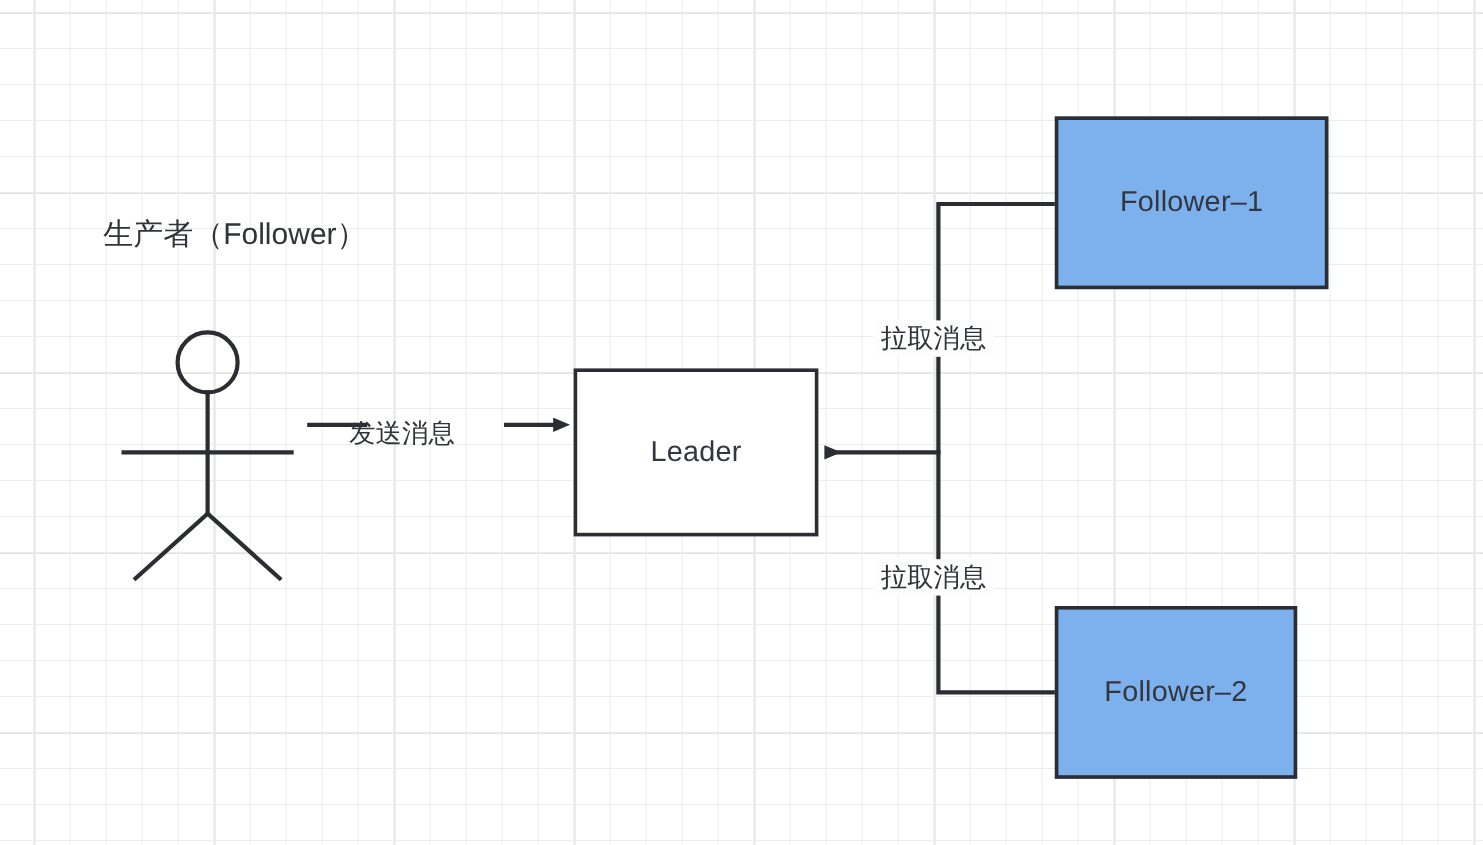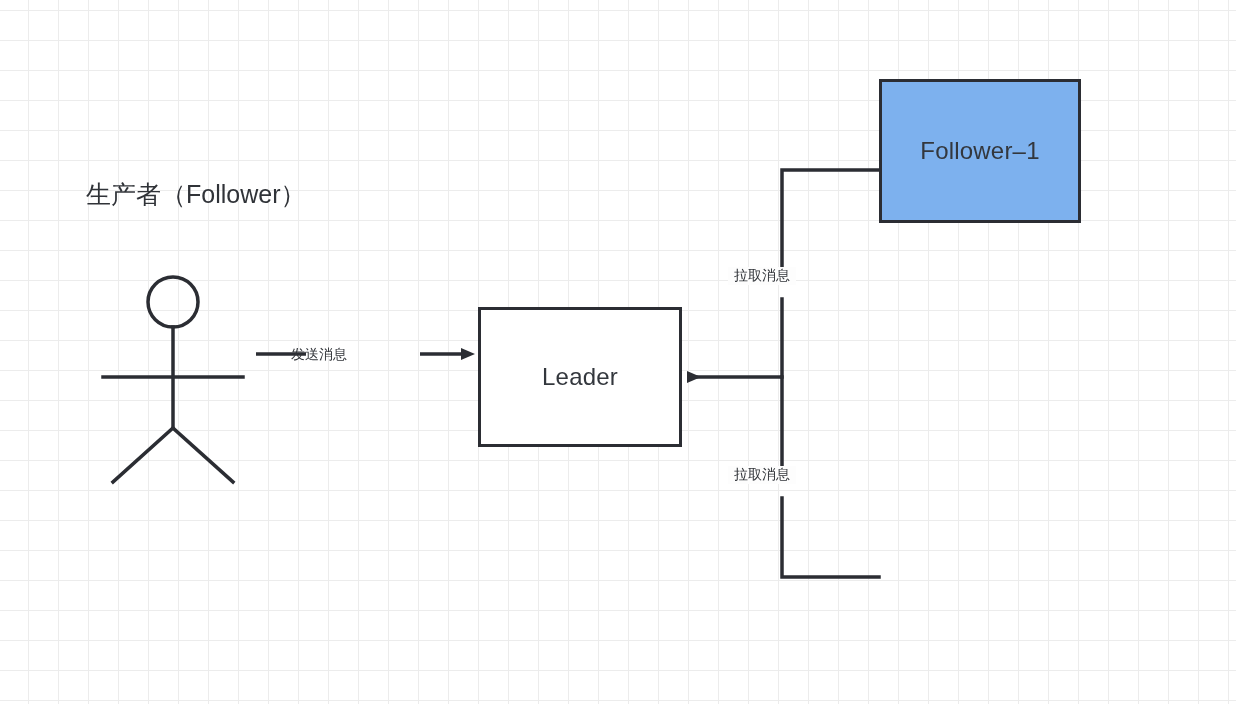--- a/index.html
+++ b/index.html
@@ -46,22 +46,22 @@
   }
   #leader-box {
     left: 478px;
     top: 307px;
     width: 204px;
     height: 140px;
     background: #ffffff;
   }
   #follower1-box {
     left: 879px;
-    top: 79px;
-    width: 202px;
+    top: 97px;
+    width: 228px;
     height: 144px;
   }
   #follower2-box {
     left: 879px;
     top: 505px;
     width: 202px;
     height: 144px;
   }
   .caption {
     position: absolute;
@@ -69,21 +69,21 @@
     white-space: nowrap;
     font-family: "Liberation Sans", "DejaVu Sans", sans-serif;
   }
   #producer-caption {
     left: 86px;
     top: 178px;
     font-size: 25px;
   }
   .edge-label {
     position: absolute;
-    font-size: 14px;
+    font-size: 22px;
     color: #303338;
     white-space: nowrap;
     background: transparent;
     font-family: "Liberation Sans", "DejaVu Sans", sans-serif;
   }
   #send-msg-label {
     left: 291px;
     top: 346px;
   }
   #pull-msg-label-1 {
@@ -145,20 +145,23 @@
   <div class="caption" id="producer-caption">生产者（Follower）</div>
 
   <div class="node-box" id="leader-box">
     <span class="node-label">Leader</span>
   </div>
 
   <div class="node-box" id="follower1-box" style="background:#7db1ee;">
     <span class="node-label">Follower–1</span>
   </div>
 
+  <div class="node-box" id="follower2-box" style="background:#7db1ee;">
+    <span class="node-label">Follower–2</span>
+  </div>
 
   <div class="edge-label" id="send-msg-label">发送消息</div>
 
   <div class="edge-label" id="pull-msg-label-1">拉取消息</div>
 
   <div class="edge-label" id="pull-msg-label-2">拉取消息</div>
 
 </div>
 
 </body></html>

